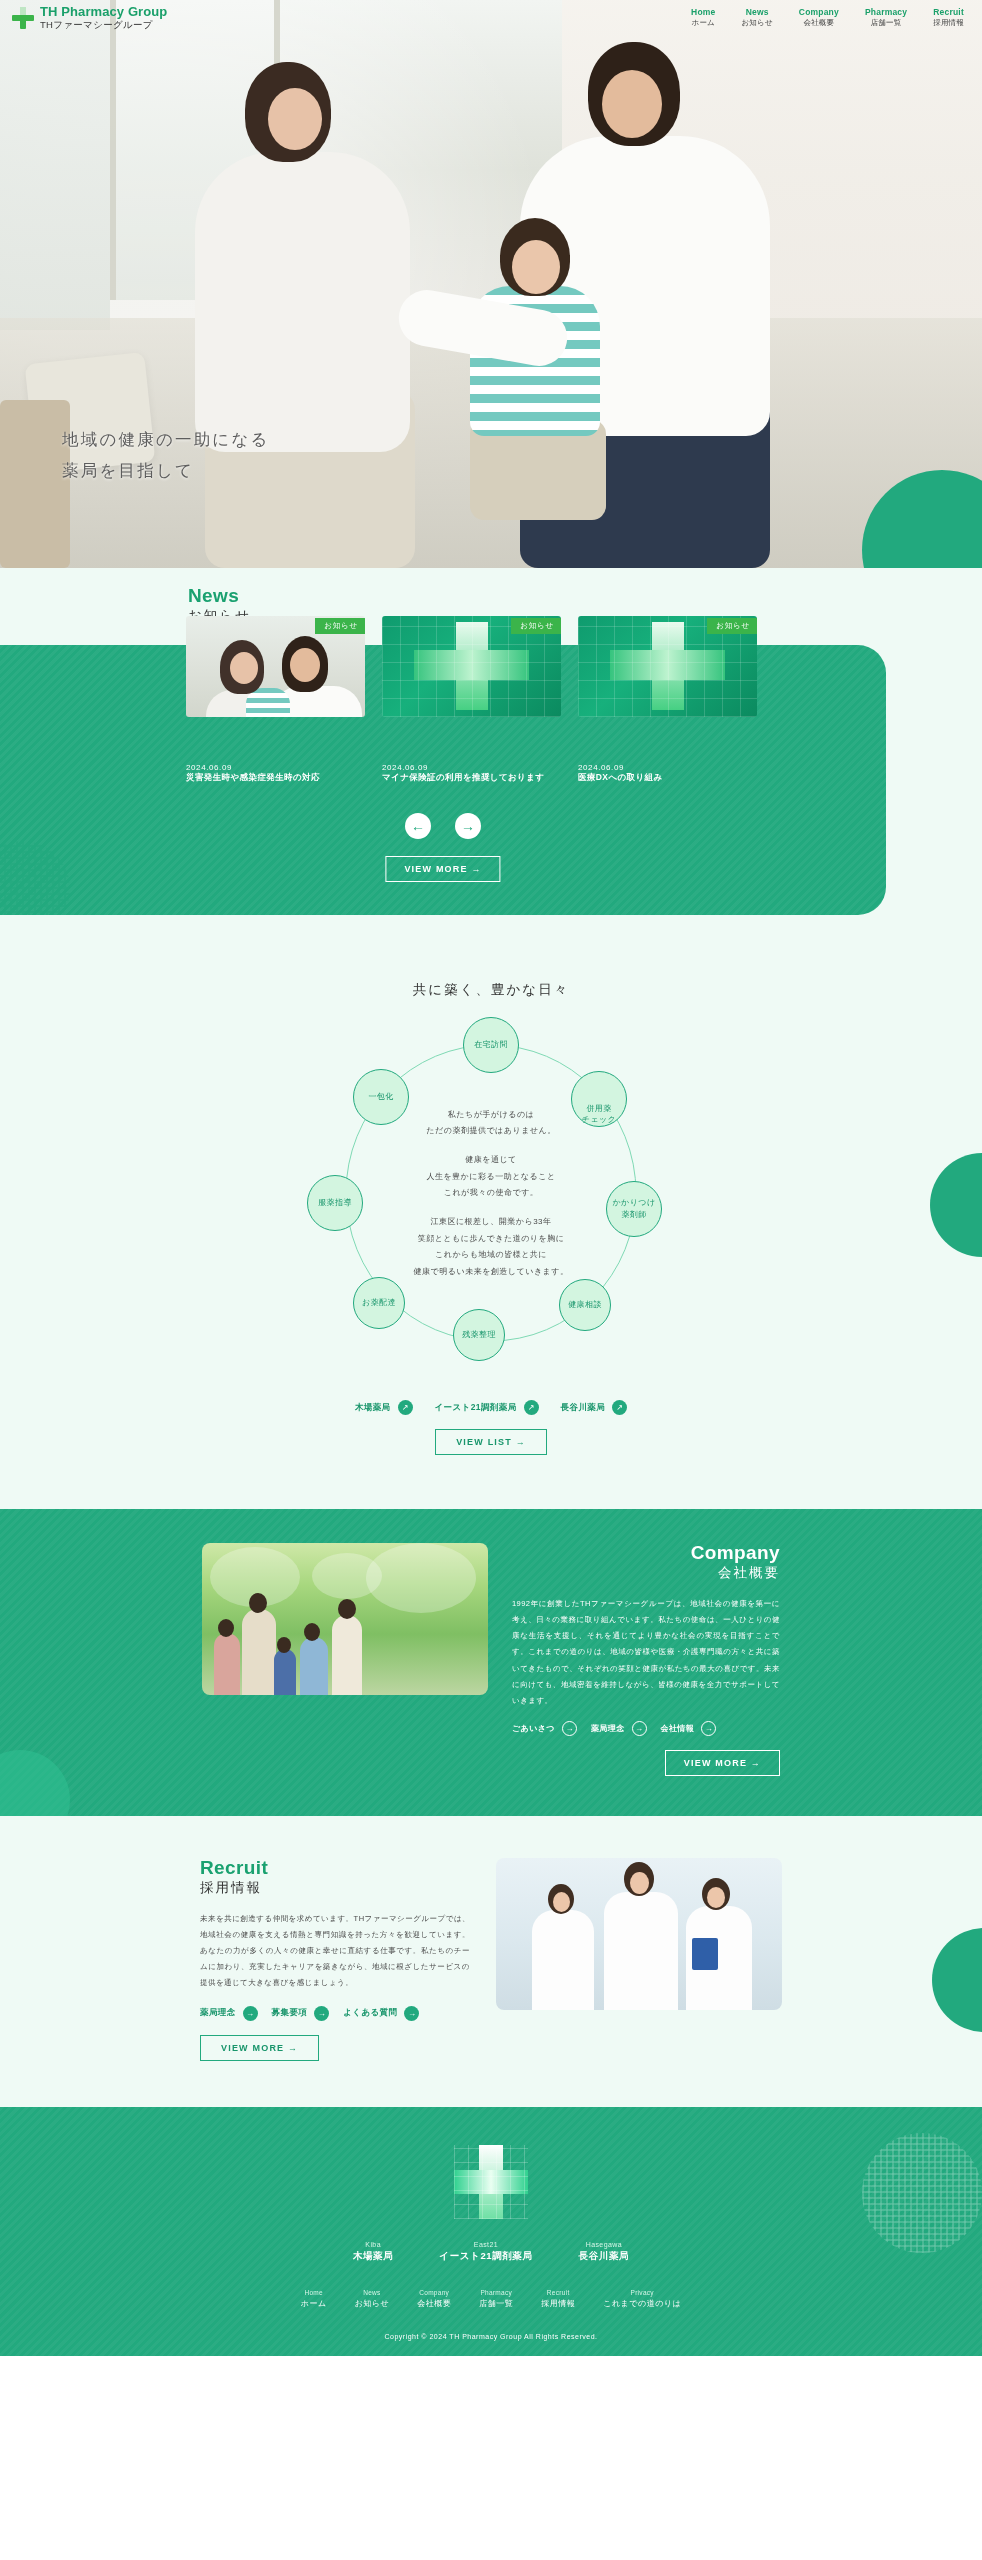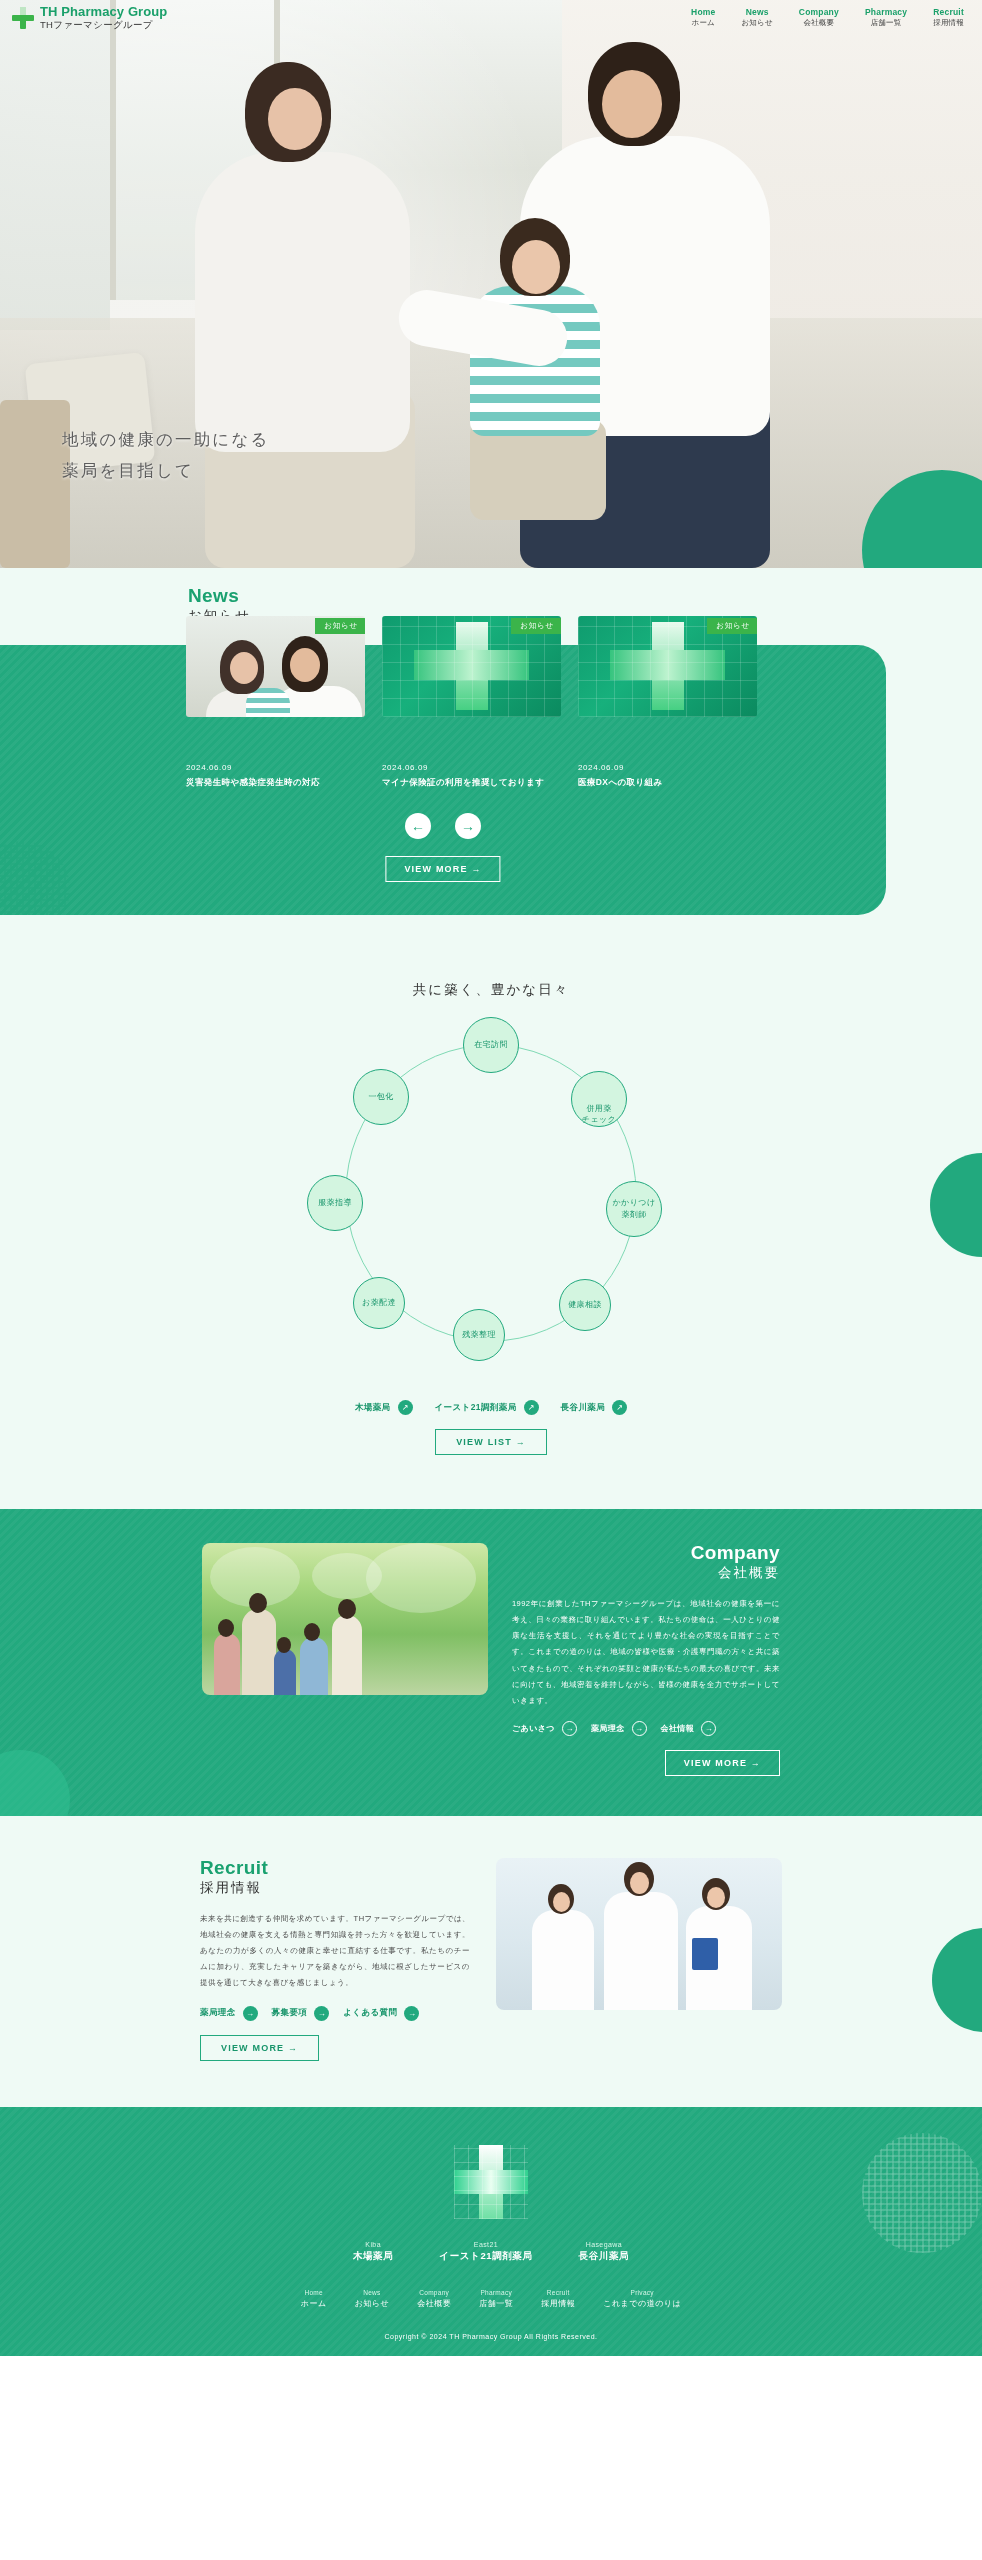--- a/index.html
+++ b/index.html
@@ -124,21 +124,21 @@
     background:linear-gradient(90deg,#36c47e,#bdf3cf,#36c47e); }
   .card-thumb.cross .grid { position:absolute; inset:0;
     background-image:
       repeating-linear-gradient(90deg, rgba(255,255,255,.16) 0 1px, transparent 1px 18px),
       repeating-linear-gradient(0deg, rgba(255,255,255,.16) 0 1px, transparent 1px 18px); }
   .badge {
     position:absolute; right:-2px; top:2px; background:#3bb44a; color:#fff;
     font-size:7.5px; padding:3px 9px; letter-spacing:.8px; white-space:nowrap;
   }
   .card-date { color:#fff; font-size:8px; margin-top:46px; letter-spacing:.6px; }
-  .card-title { color:#fff; font-size:8.5px; font-weight:bold; margin-top:5px; letter-spacing:.4px; }
+  .card-title { color:#fff; font-size:8.5px; font-weight:bold; letter-spacing:.4px; }
 
   .arrows { position:absolute; left:0; right:0; top:168px; display:flex; justify-content:center; gap:24px; }
   .arw { width:26px; height:26px; border-radius:50%; background:#fff; color:#22a97e;
     display:flex; align-items:center; justify-content:center; font-size:14px; cursor:pointer; font-weight:bold; }
   .btn-outline-w {
     position:absolute; left:50%; transform:translateX(-50%); top:211px;
     border:1.4px solid #fff; color:#fff; font-size:9px; font-weight:bold;
     letter-spacing:1.2px; padding:7px 18px; cursor:pointer; background:transparent;
   }
   .news-deco {
@@ -424,20 +424,31 @@
       <div class="node mid" style="left:62px;  top:256px;">
           <span>お薬配達</span>
         </div>
       <div class="node big" style="left:16px;  top:154px;">
           <span>服薬指導</span>
         </div>
       <div class="node big" style="left:62px;  top:48px;">
           <span>一包化</span>
         </div>
 
+      <div class="msg-text">
+        <div class="blk" style="white-space:pre-line">私たちが手がけるのは
+ただの薬剤提供ではありません。</div>
+        <div class="blk" style="white-space:pre-line">健康を通じて
+人生を豊かに彩る一助となること
+これが我々の使命です。</div>
+        <div class="blk" style="white-space:pre-line">江東区に根差し、開業から33年
+笑顔とともに歩んできた道のりを胸に
+これからも地域の皆様と共に
+健康で明るい未来を創造していきます。</div>
+      </div>
     </div>
 
     <div class="store-links">
       <div class="store-link">
         <span>木場薬局</span>
         <i class="circ-arw">↗</i>
       </div>
       <div class="store-link">
         <span>イースト21調剤薬局</span>
         <i class="circ-arw">↗</i>

